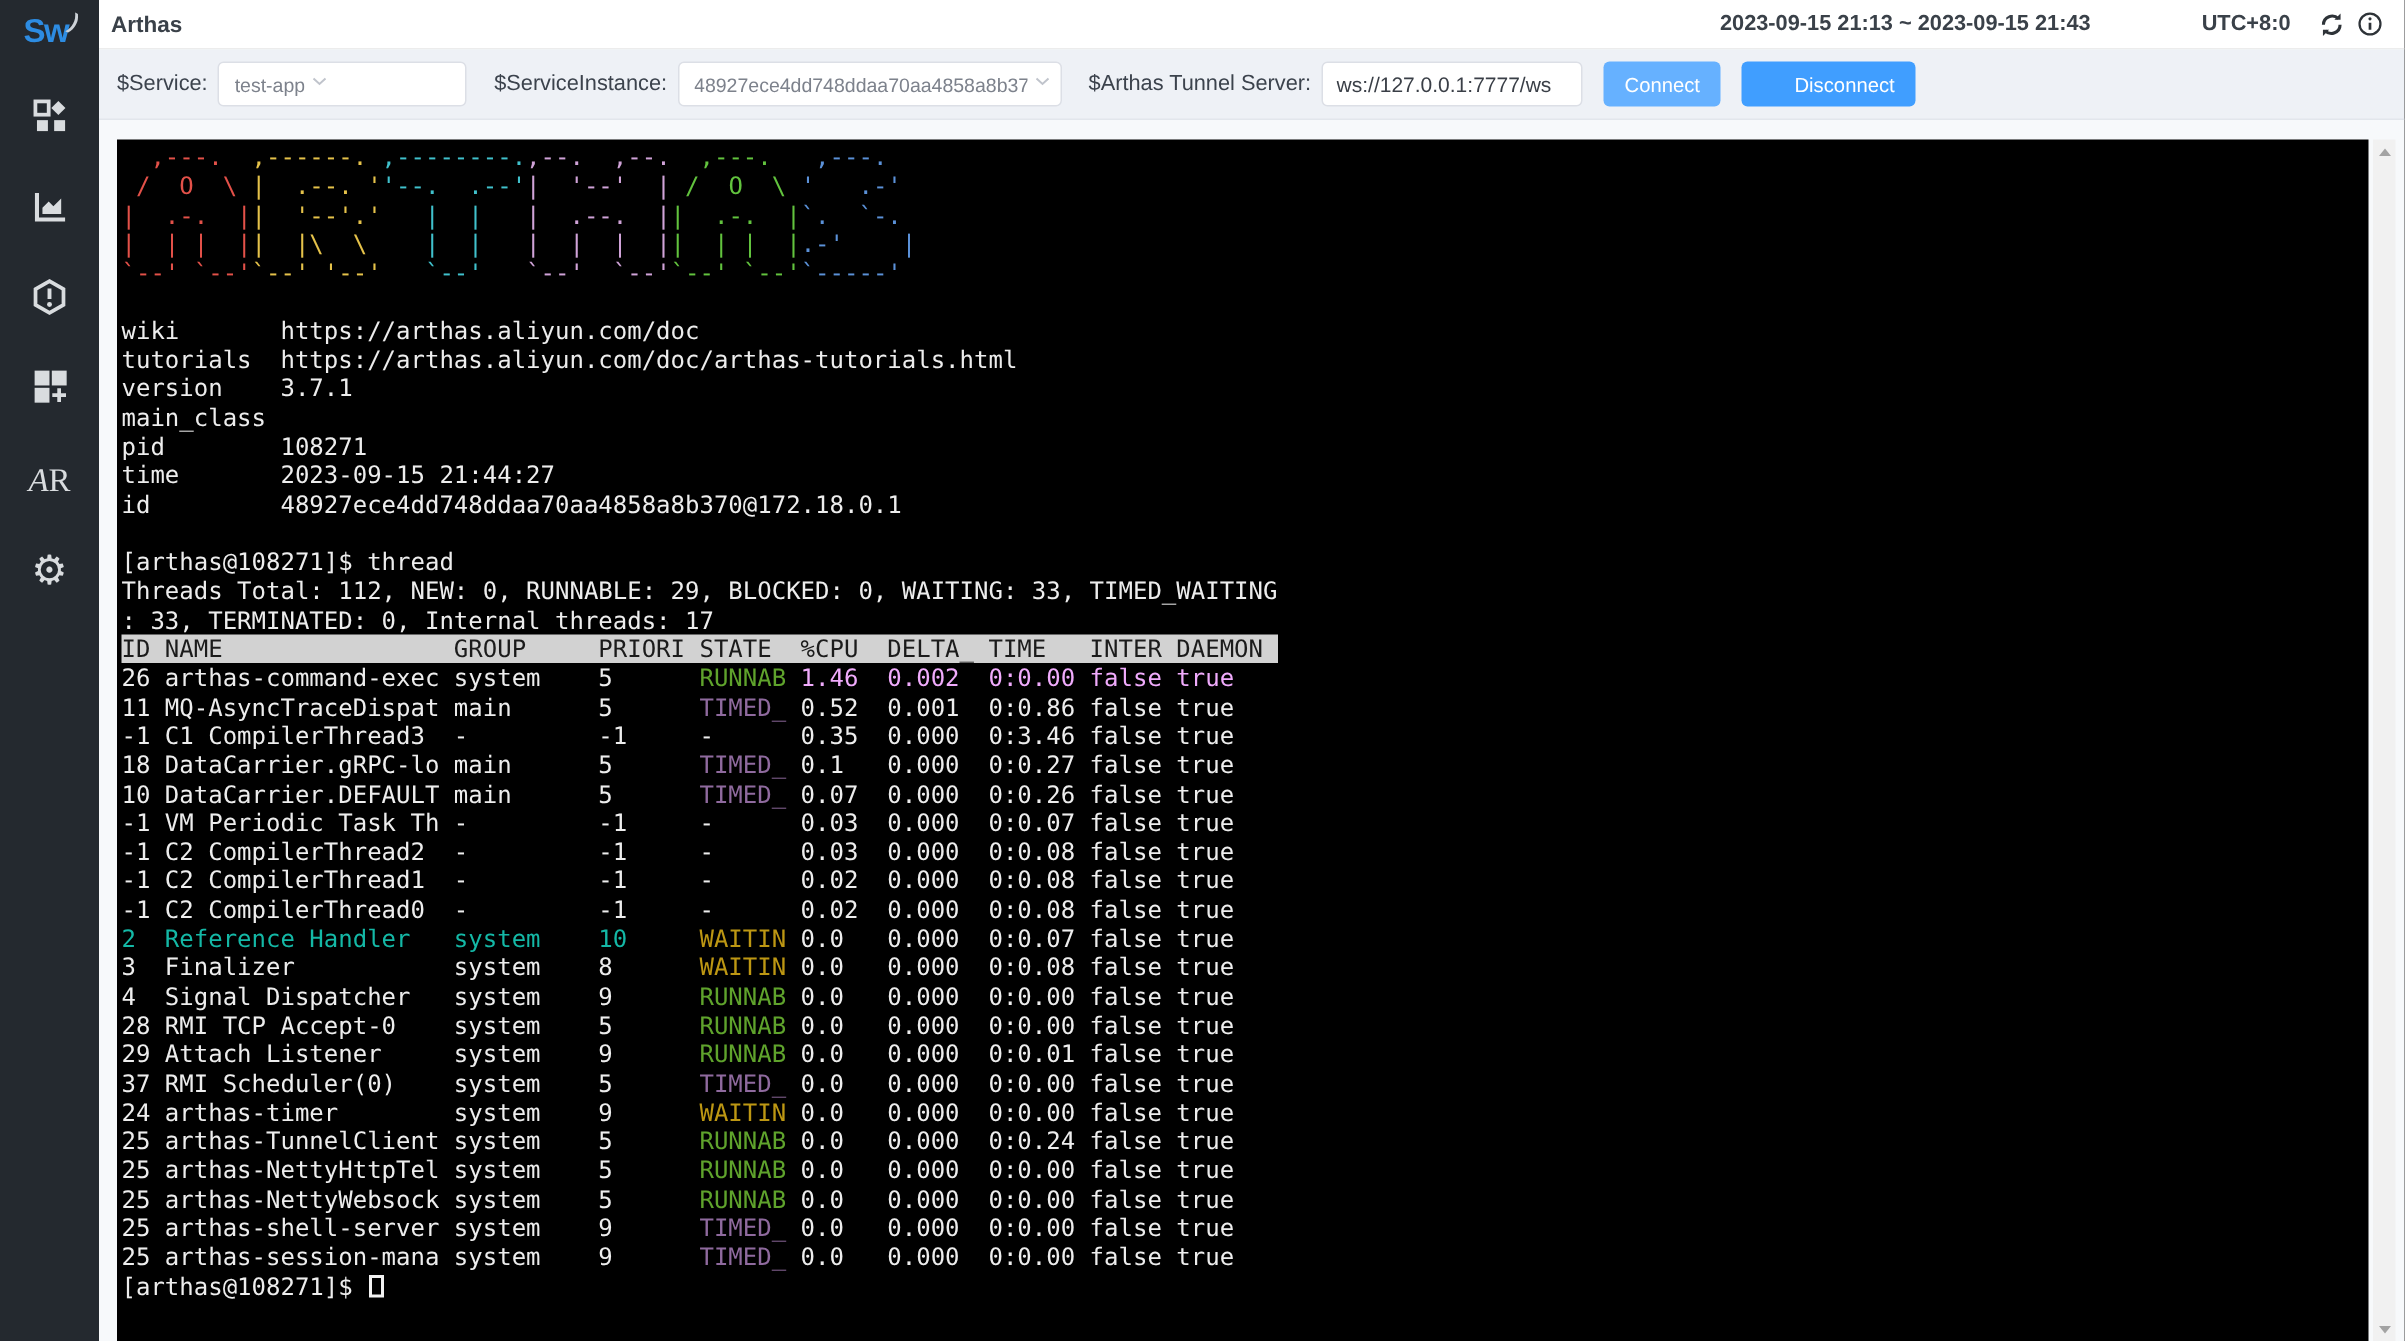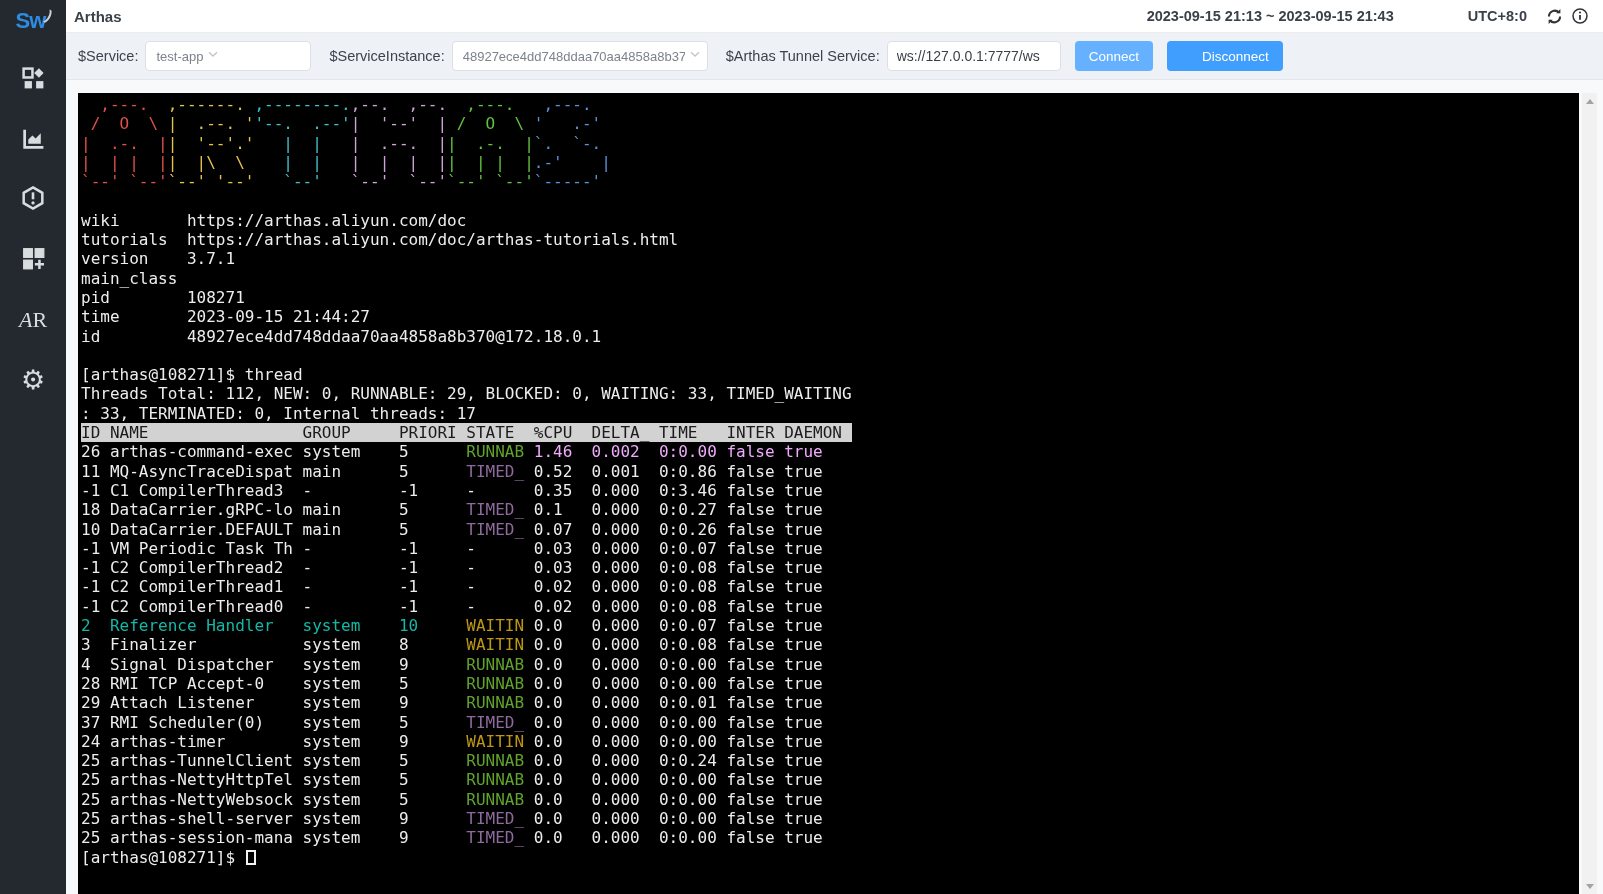--- a/index.html
+++ b/index.html
@@ -173,21 +173,21 @@
   </div>
   <span class="tb-label">$ServiceInstance:</span>
   <div class="select sel-instance">
     <span class="val">48927ece4dd748ddaa70aa4858a8b370(</span>
     <span class="chev">
       <svg width="16" height="16" viewBox="0 0 24 24" fill="none">
           <path d="M6 9.5 L12 15 L18 9.5" stroke="#c0c4cc" stroke-width="2"></path>
         </svg>
     </span>
   </div>
-  <span class="tb-label">$Arthas Tunnel Service:</span>
+  <span class="tb-label">$Arthas Tunnel Server:</span>
   <input class="tb-input" value="ws://127.0.0.1:7777/ws" style="">
   <button class="btn connect">Connect</button>
   <button class="btn disconnect">Disconnect</button>
 </div>
 
 <main class="content">
   <div class="terminal" id="terminal">
       <div class="tline"><span style="color: rgb(227, 81, 73);">  ,---.  </span><span style="color: rgb(229, 194, 74);">,------. </span><span style="color: rgb(64, 193, 204);">,--------.</span><span style="color: rgb(208, 163, 216);">,--.  ,--.</span><span style="color: rgb(98, 195, 62);">  ,---.  </span><span style="color: rgb(91, 145, 216);"> ,---.  </span></div>
       <div class="tline"><span style="color: rgb(227, 81, 73);"> /  O  \ </span><span style="color: rgb(229, 194, 74);">|  .--. '</span><span style="color: rgb(64, 193, 204);">'--.  .--'</span><span style="color: rgb(208, 163, 216);">|  '--'  |</span><span style="color: rgb(98, 195, 62);"> /  O  \ </span><span style="color: rgb(91, 145, 216);">'   .-' </span></div>
       <div class="tline"><span style="color: rgb(227, 81, 73);">|  .-.  |</span><span style="color: rgb(229, 194, 74);">|  '--'.'</span><span style="color: rgb(64, 193, 204);">   |  |   </span><span style="color: rgb(208, 163, 216);">|  .--.  |</span><span style="color: rgb(98, 195, 62);">|  .-.  |</span><span style="color: rgb(91, 145, 216);">`.  `-. </span></div>

